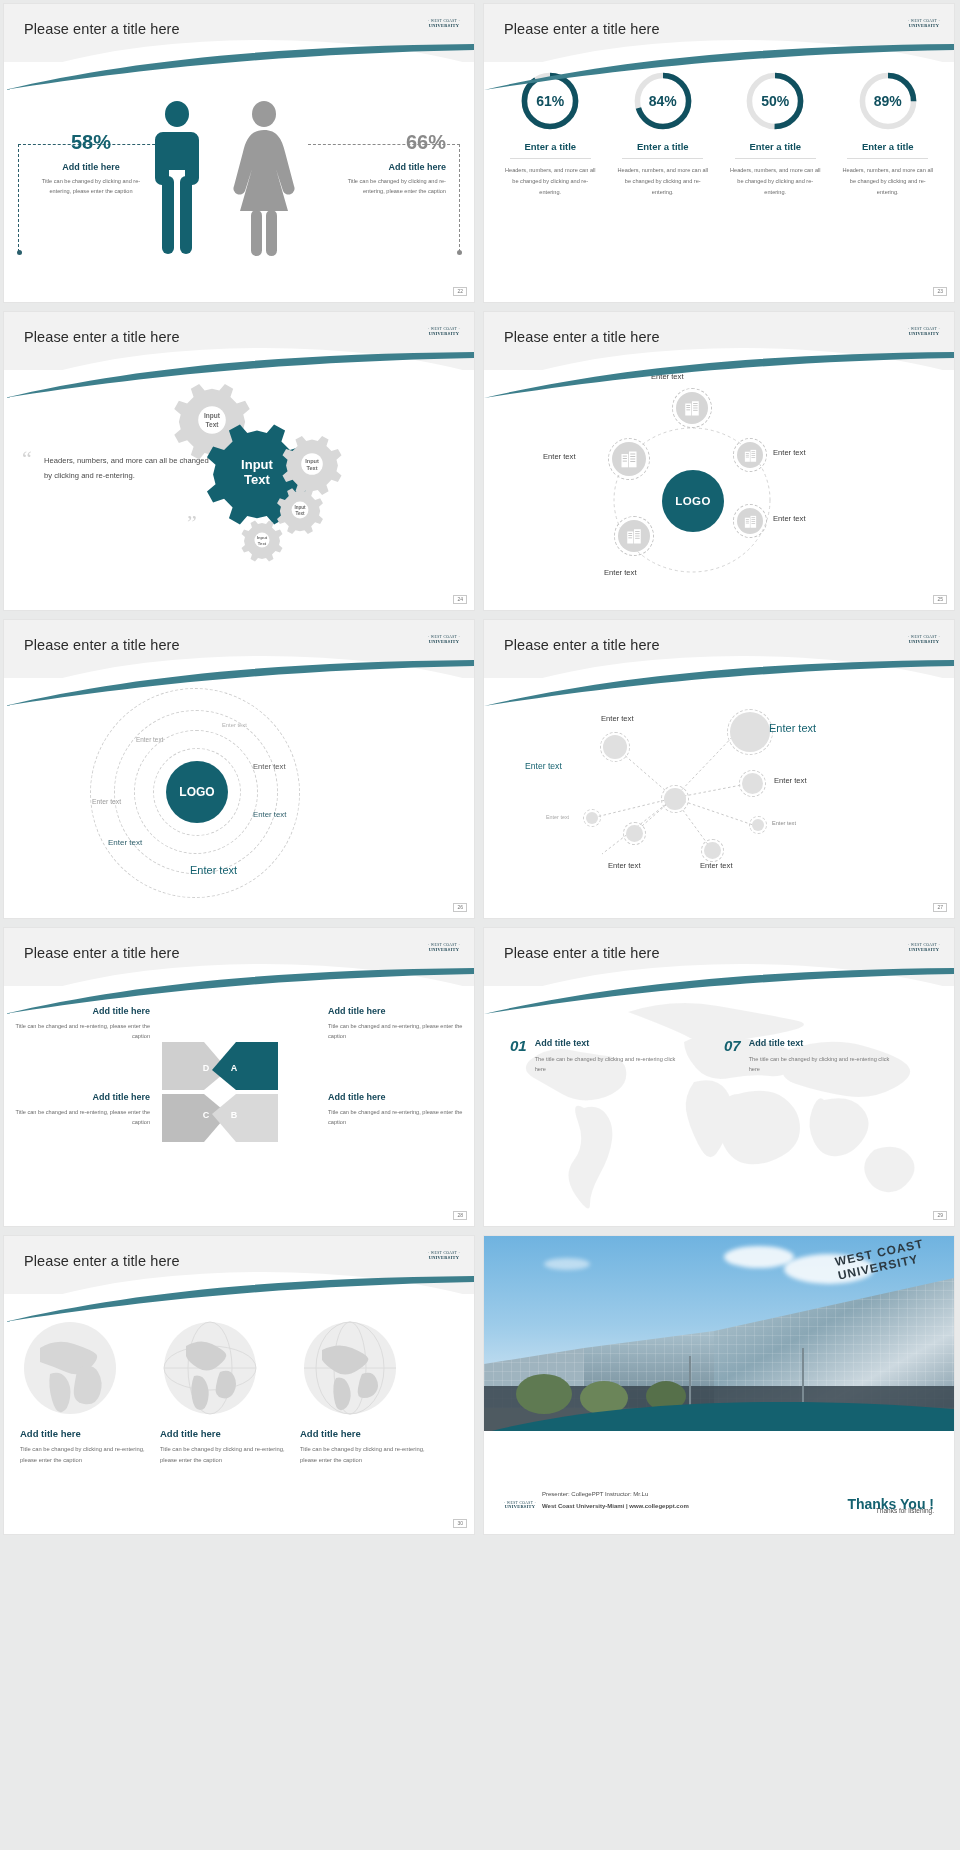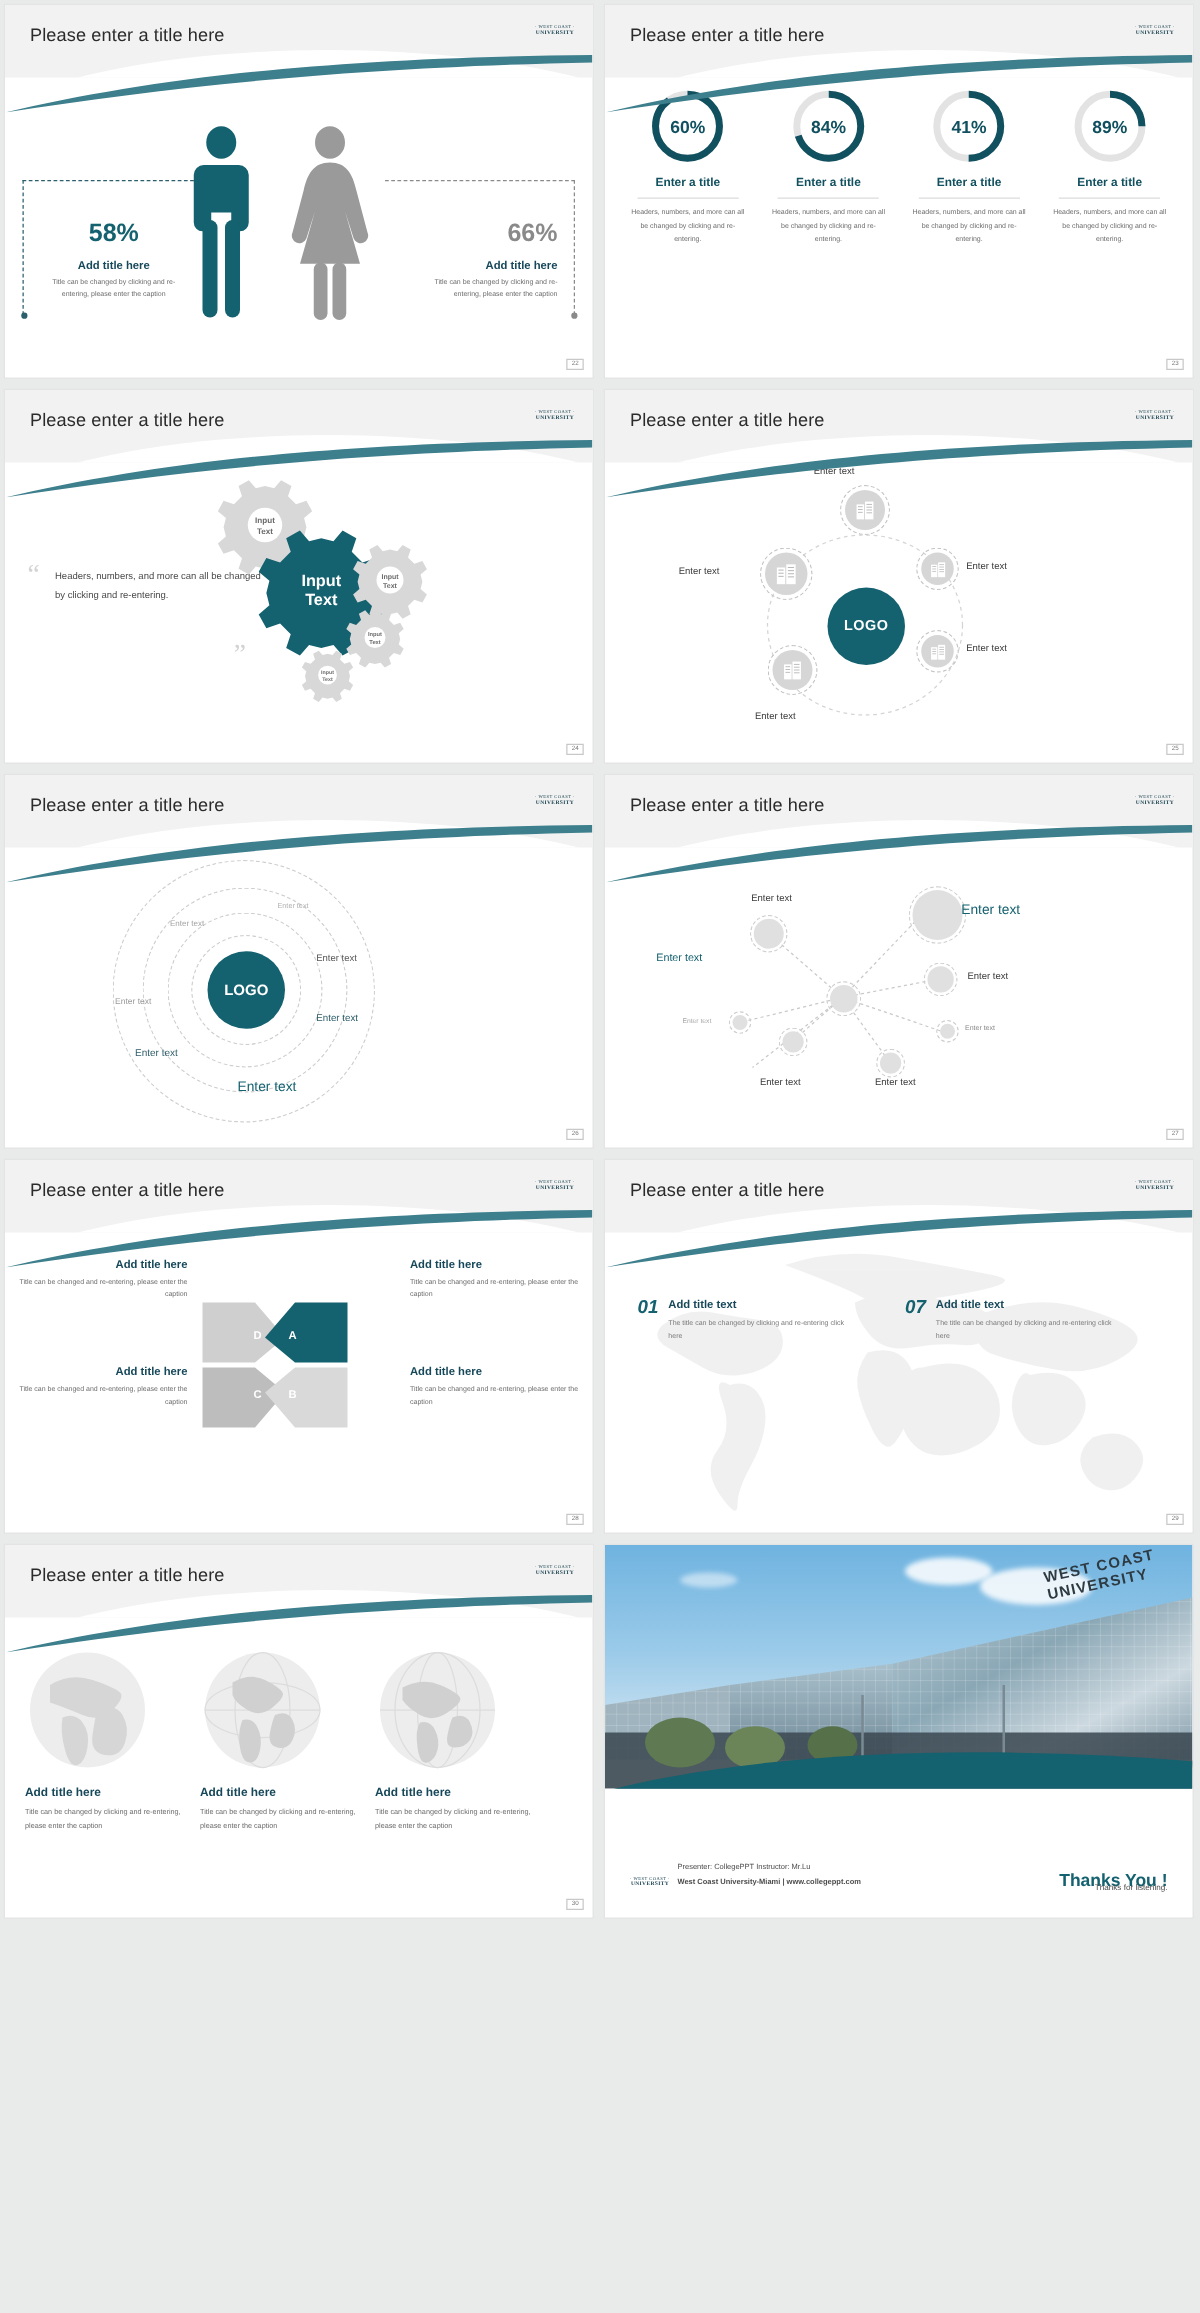--- a/index.html
+++ b/index.html
@@ -45,21 +45,21 @@
     padding:1px 3px; background:#fff; line-height:1;
   }
   
   .ppl-wrap { position:absolute; inset:58px 0 0 0; }
   .dash-l { position:absolute; left:14px; top:82px; width:152px; height:108px;
             border-left:1px dashed #2b5f6c; border-top:1px dashed #2b5f6c; }
   .dash-l::after{content:"";position:absolute;left:-2.5px;bottom:-2.5px;width:5px;height:5px;background:#2b5f6c;border-radius:50%;}
   .dash-r { position:absolute; right:14px; top:82px; width:152px; height:108px;
             border-right:1px dashed #8a8a8a; border-top:1px dashed #8a8a8a; }
   .dash-r::after{content:"";position:absolute;right:-2.5px;bottom:-2.5px;width:5px;height:5px;background:#8a8a8a;border-radius:50%;}
-  .pct { font-size:20px; font-weight:700; line-height:1;margin-top:45px;}
+  .pct { font-size:20px; font-weight:700; line-height:1;}
   .pct.teal{color:#14616f;} .pct.grey{color:#8a8a8a;}
   .blk-l { position:absolute; left:28px; top:70px; width:118px; text-align:center;}
   .blk-r { position:absolute; right:28px; top:70px; width:118px; text-align:right;}
   .ttl-s { font-size:9px; font-weight:700; color:#16485a; margin-top:10px;}
   .cap-s { font-size:5.6px; color:#6d6d6d; line-height:1.75; margin-top:5px;}
   .figure { position:absolute; top:38px; }
   
   .donuts { position:absolute; inset:66px 10px 0 10px; display:flex; justify-content:space-around;}
   .donut-col { width:96px; text-align:center;}
   .donut { position:relative; width:62px; height:62px; margin:0 auto;}
@@ -198,21 +198,21 @@
       <div class="l1">· WEST COAST ·</div>
       <div class="l2">UNIVERSITY</div>
     </div>
     <div class="donuts">
       <div class="donut-col">
         <div class="donut">
           <svg width="62" height="62" viewBox="0 0 40 40">
                 <circle cx="20" cy="20" r="16.5" fill="none" stroke="#e3e3e3" stroke-width="3.6"></circle>
                 <circle cx="20" cy="20" r="16.5" fill="none" stroke="#10505f" stroke-width="3.6" stroke-dasharray="93.3 103.7" transform="rotate(-90 20 20)"></circle>
               </svg>
-          <div class="val">60%</div>
+          <div class="val">61%</div>
         </div>
         <div class="d-title">Enter a title</div>
         <div class="d-rule"></div>
         <div class="d-desc">Headers, numbers, and more can all be changed by clicking and re-entering.</div>
       </div>
       <div class="donut-col">
         <div class="donut">
           <svg width="62" height="62" viewBox="0 0 40 40">
                 <circle cx="20" cy="20" r="16.5" fill="none" stroke="#e3e3e3" stroke-width="3.6"></circle>
                 <circle cx="20" cy="20" r="16.5" fill="none" stroke="#10505f" stroke-width="3.6" stroke-dasharray="72.6 124.4" transform="rotate(-90 20 20)"></circle>
@@ -222,21 +222,21 @@
         <div class="d-title">Enter a title</div>
         <div class="d-rule"></div>
         <div class="d-desc">Headers, numbers, and more can all be changed by clicking and re-entering.</div>
       </div>
       <div class="donut-col">
         <div class="donut">
           <svg width="62" height="62" viewBox="0 0 40 40">
                 <circle cx="20" cy="20" r="16.5" fill="none" stroke="#e3e3e3" stroke-width="3.6"></circle>
                 <circle cx="20" cy="20" r="16.5" fill="none" stroke="#10505f" stroke-width="3.6" stroke-dasharray="51.8 145.2" transform="rotate(-90 20 20)"></circle>
               </svg>
-          <div class="val">41%</div>
+          <div class="val">50%</div>
         </div>
         <div class="d-title">Enter a title</div>
         <div class="d-rule"></div>
         <div class="d-desc">Headers, numbers, and more can all be changed by clicking and re-entering.</div>
       </div>
       <div class="donut-col">
         <div class="donut">
           <svg width="62" height="62" viewBox="0 0 40 40">
                 <circle cx="20" cy="20" r="16.5" fill="none" stroke="#e3e3e3" stroke-width="3.6"></circle>
                 <circle cx="20" cy="20" r="16.5" fill="none" stroke="#10505f" stroke-width="3.6" stroke-dasharray="25.9 171.1" transform="rotate(-90 20 20)"></circle>

